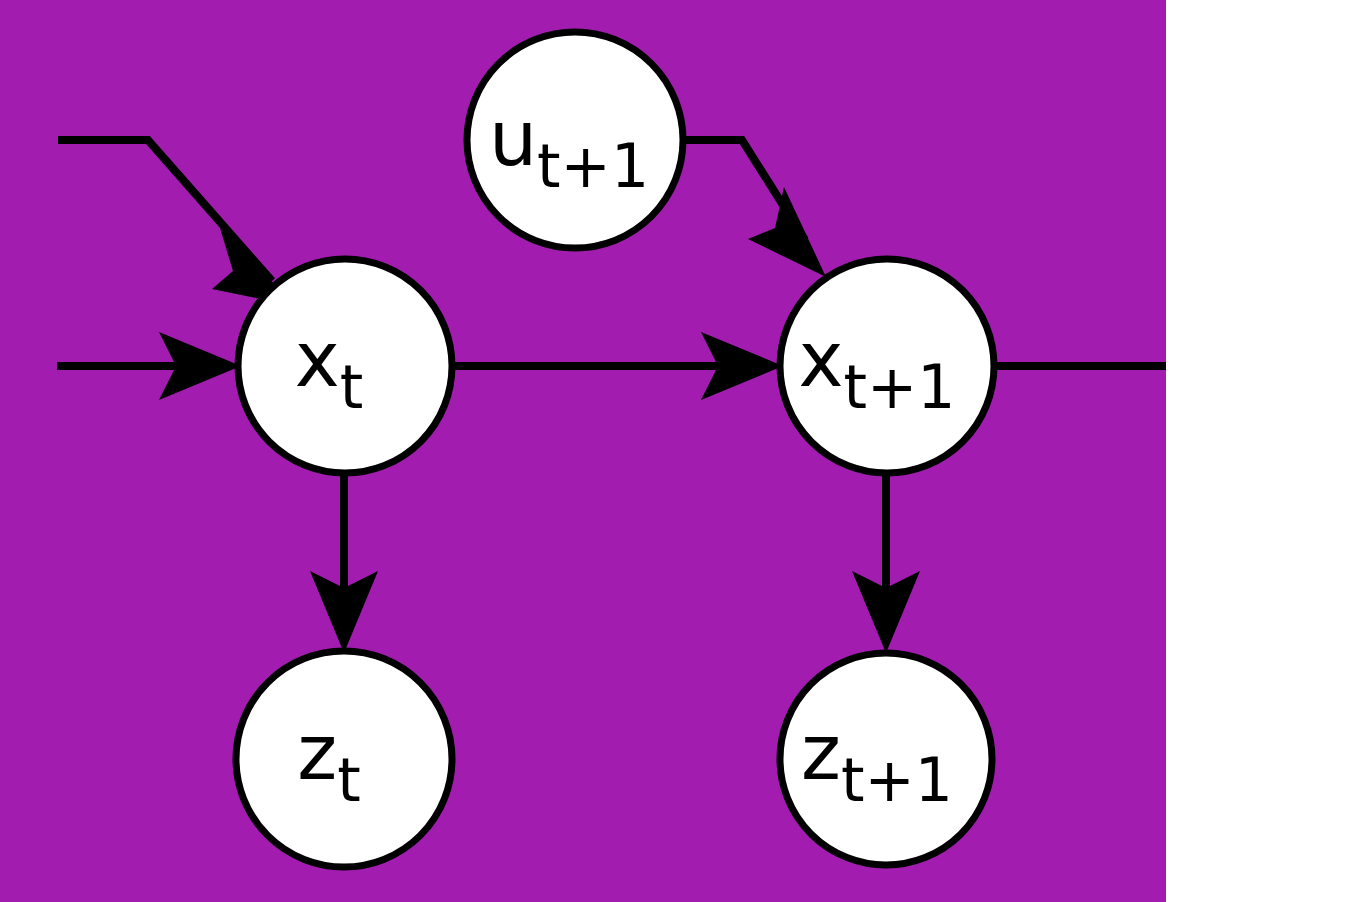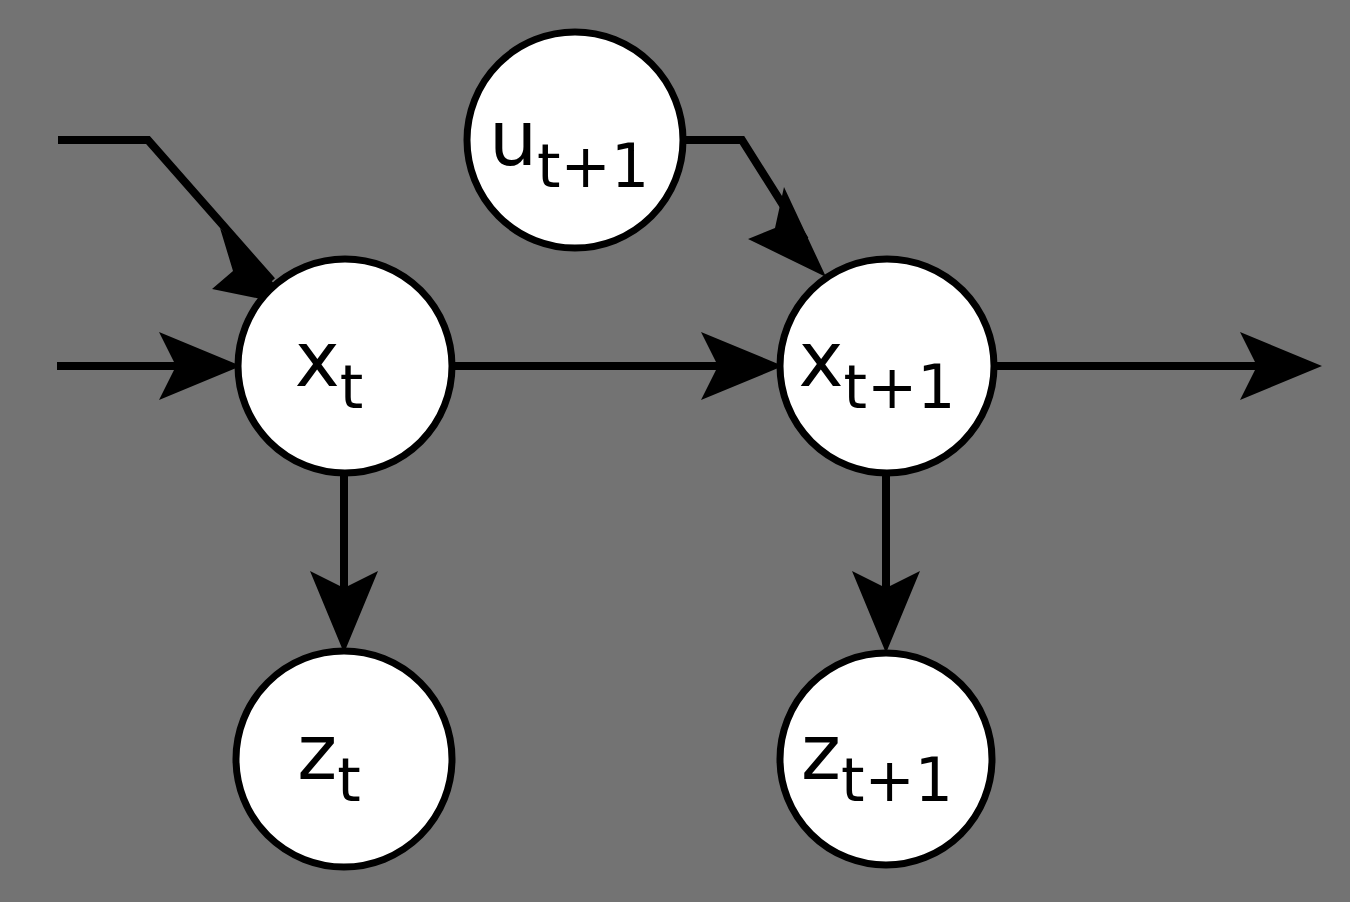--- a/index.html
+++ b/index.html
@@ -6,23 +6,23 @@
   html, body {
     margin: 0;
     padding: 0;
     background: #ffffff;
   }
   body {
     font-family: "DejaVu Sans", sans-serif;
   }
   #diagram-root {
     position: relative;
-    width: 1350px;
+    width: 1166px;
     height: 902px;
-    background: #737373;
+    background: #a21caf;
     overflow: hidden;
   }
   #diagram-svg {
     position: absolute;
     top: 0;
     left: 0;
     width: 1350px;
     height: 902px;
     display: block;
   }

